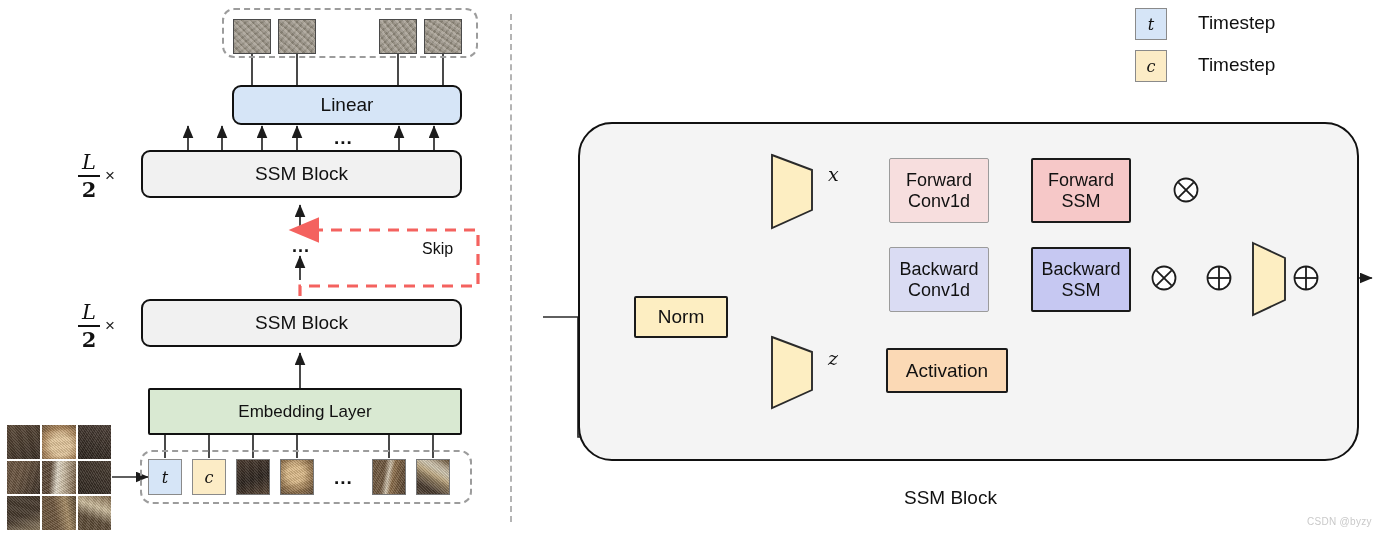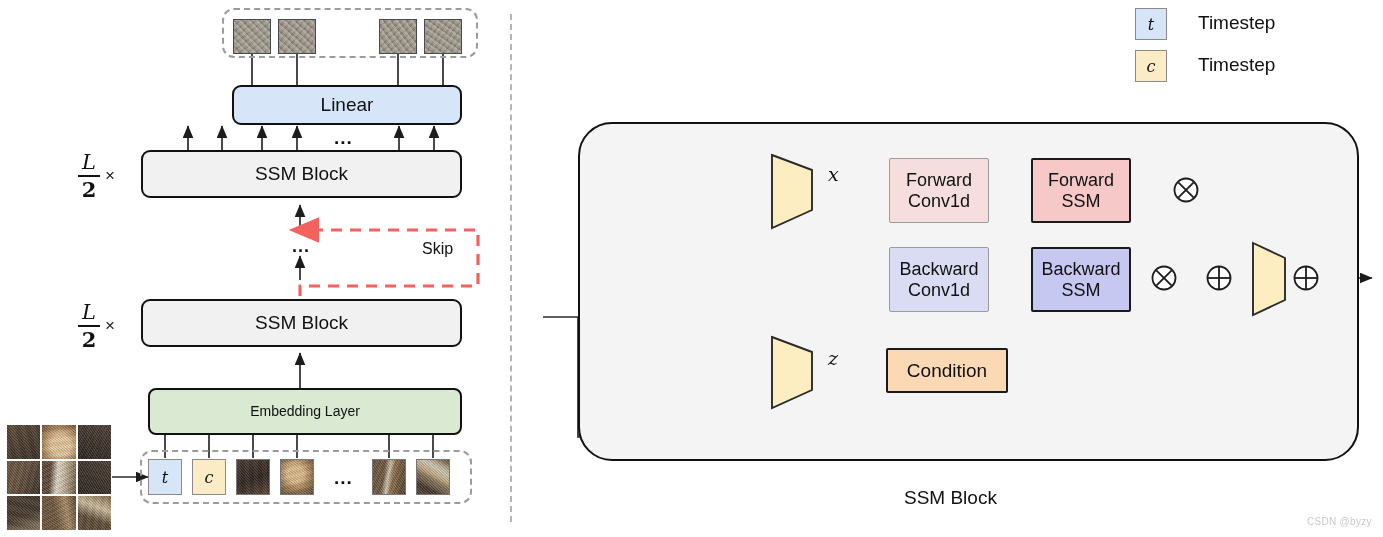--- a/index.html
+++ b/index.html
@@ -35,22 +35,22 @@
   .node.soft   { border: 1.6px solid #9b9b9b; }
 
   
   .big-box {
     border: 2.4px solid #111111;
     border-radius: 9px;
     font-size: 19px;
   }
   .sq-box {
     border: 2.2px solid #111111;
-    border-radius: 8px;
-    font-size: 14px;
+    border-radius: 2px;
+    font-size: 17px;
     text-align: right;
   }
   .dash-group {
     position: absolute;
     border: 2px dashed #9c9c9c;
     border-radius: 12px;
     box-sizing: border-box;
   }
   .noise-patch {
     position: absolute;
@@ -386,20 +386,23 @@
 
   <svg class="overlay layer1" viewBox="0 0 1383 537">
 
     <polygon points="772,155 812,170 812,210 772,228" fill="#fdeec2" stroke="#2a2a2a" stroke-width="1.9"></polygon>
 
     <polygon points="772,337 812,352 812,390 772,408" fill="#fdeec2" stroke="#2a2a2a" stroke-width="1.9"></polygon>
 
     <polygon points="1253,243 1285,258 1285,300 1253,315" fill="#fdeec2" stroke="#2a2a2a" stroke-width="1.9"></polygon>
   </svg>
 
+  <div class="node strong layer1" style="left:634px; top:296px; width:94px; height:42px; background:#fdeec2; font-size:19px;">
+    <span>Norm</span>
+  </div>
 
   <div class="node soft layer1" style="left:889px; top:158px; width:100px; height:65px; background:#f7dede; font-size:18px; flex-direction:column;">
     <span>Forward</span>
     <span>Conv1d</span>
   </div>
 
   <div class="node soft layer1" style="left:889px; top:247px; width:100px; height:65px; background:#dadcf3; font-size:18px; flex-direction:column;">
     <span>Backward</span>
     <span>Conv1d</span>
   </div>
@@ -408,21 +411,21 @@
     <span>Forward</span>
     <span>SSM</span>
   </div>
 
   <div class="node strong layer1" style="left:1031px; top:247px; width:100px; height:65px; background:#c6c8f2; font-size:18px; flex-direction:column;">
     <span>Backward</span>
     <span>SSM</span>
   </div>
 
   <div class="node strong layer1" style="left:886px; top:348px; width:122px; height:45px; background:#fbd9b5; font-size:19px;">
-    <span>Condition</span>
+    <span>Activation</span>
   </div>
 
   <div class="mathlabel" style="left:828px; top:163px;">x</div>
   <div class="mathlabel" style="left:828px; top:347px;">z</div>
 
   <svg class="overlay layer1" viewBox="0 0 1383 537">
 
     <g>
       <circle cx="1186" cy="190" r="11.5" fill="#ffffff" stroke="#1c1c1c" stroke-width="1.8"></circle>
       <line x1="1178.3" y1="182.3" x2="1193.7" y2="197.7" stroke="#1c1c1c" stroke-width="1.8"></line>

